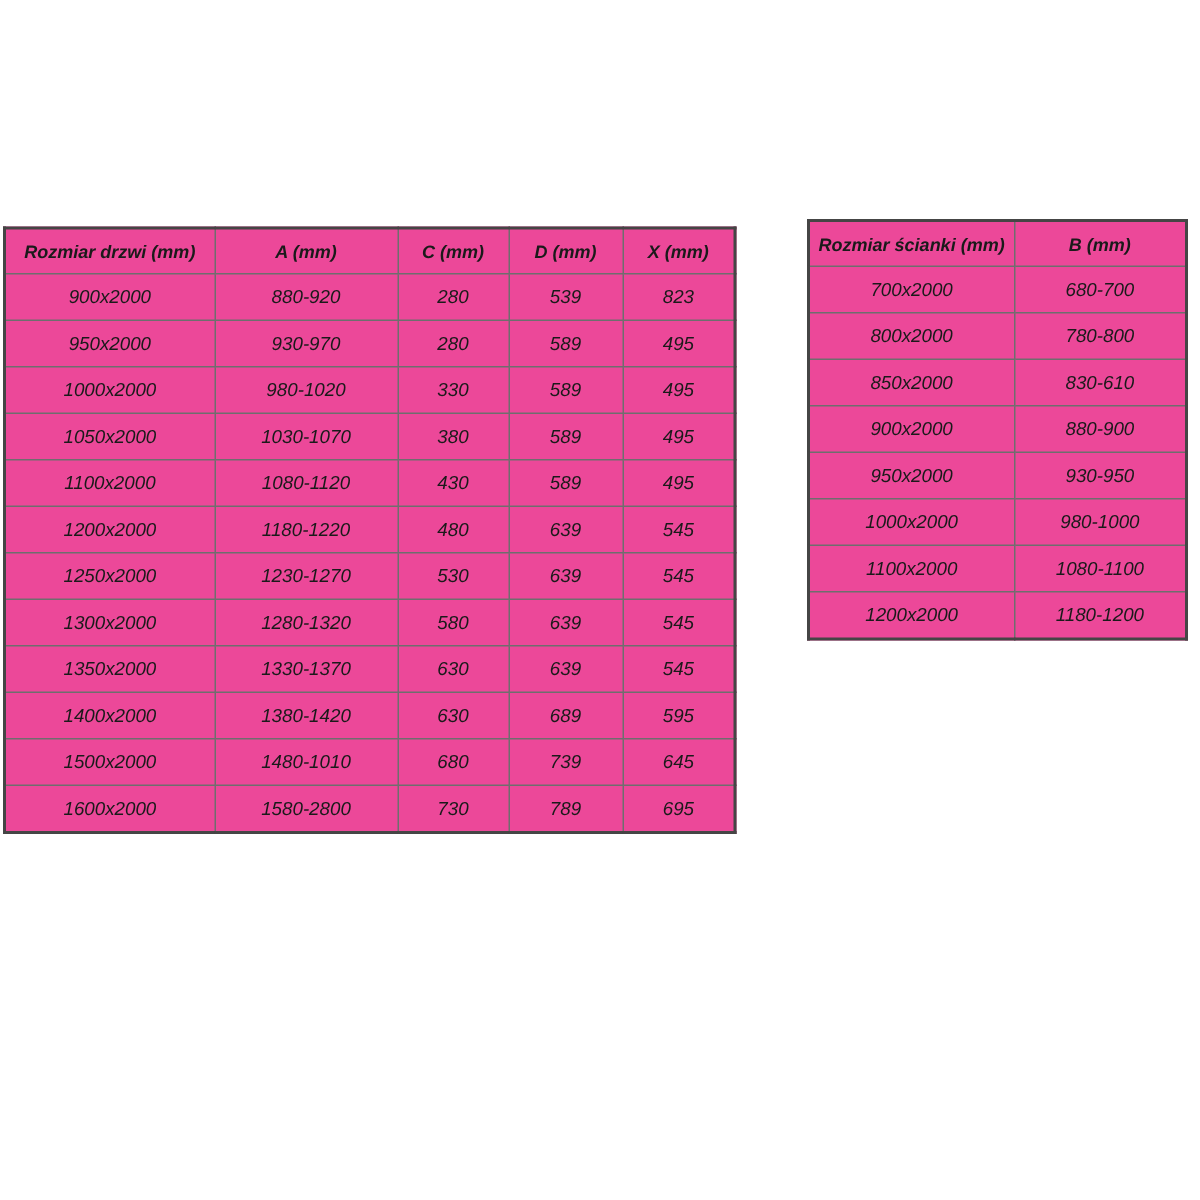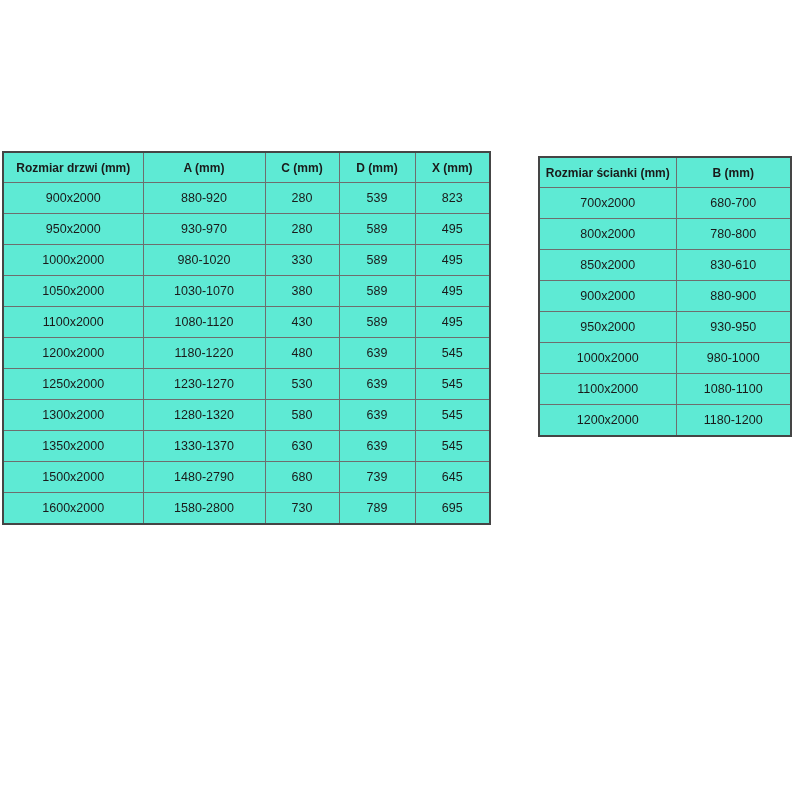--- a/index.html
+++ b/index.html
@@ -11,21 +11,22 @@
     width: 800px;
     height: 800px;
     position: relative;
     font-family: "Liberation Sans", "DejaVu Sans", sans-serif;
     color: #000000;
   }
   .dim-table {
     position: absolute;
     border-collapse: collapse;
     table-layout: fixed;
-    background: #5eead4;
+    background: #ec4899;
+    font-style: italic;
   }
   .dim-table th, .dim-table td {
     border: 1px solid #6e6e6e;
     text-align: center;
     vertical-align: middle;
     padding: 0 2px;
     font-size: 12.5px;
     color: #1a1a1a;
     overflow: hidden;
     white-space: nowrap;
@@ -42,21 +43,21 @@
   
   .dim-table {
     border: 2px solid #454545;
   }
   #door-table {
     left: 2px;
     top: 151px;
   }
   #wall-table {
     left: 538px;
-    top: 156px;
+    top: 146px;
   }
 </style>
 </head>
 <body>
 
 <table class="dim-table" id="door-table">
     <colgroup>
       <col style="width: 140px;">
       <col style="width: 122px;">
       <col style="width: 74px;">
@@ -130,22 +131,29 @@
         <td>545</td>
       </tr>
       <tr>
         <td>1350x2000</td>
         <td>1330-1370</td>
         <td>630</td>
         <td>639</td>
         <td>545</td>
       </tr>
       <tr>
+        <td>1400x2000</td>
+        <td>1380-1420</td>
+        <td>630</td>
+        <td>689</td>
+        <td>595</td>
+      </tr>
+      <tr>
         <td>1500x2000</td>
-        <td>1480-2790</td>
+        <td>1480-1010</td>
         <td>680</td>
         <td>739</td>
         <td>645</td>
       </tr>
       <tr>
         <td>1600x2000</td>
         <td>1580-2800</td>
         <td>730</td>
         <td>789</td>
         <td>695</td>

